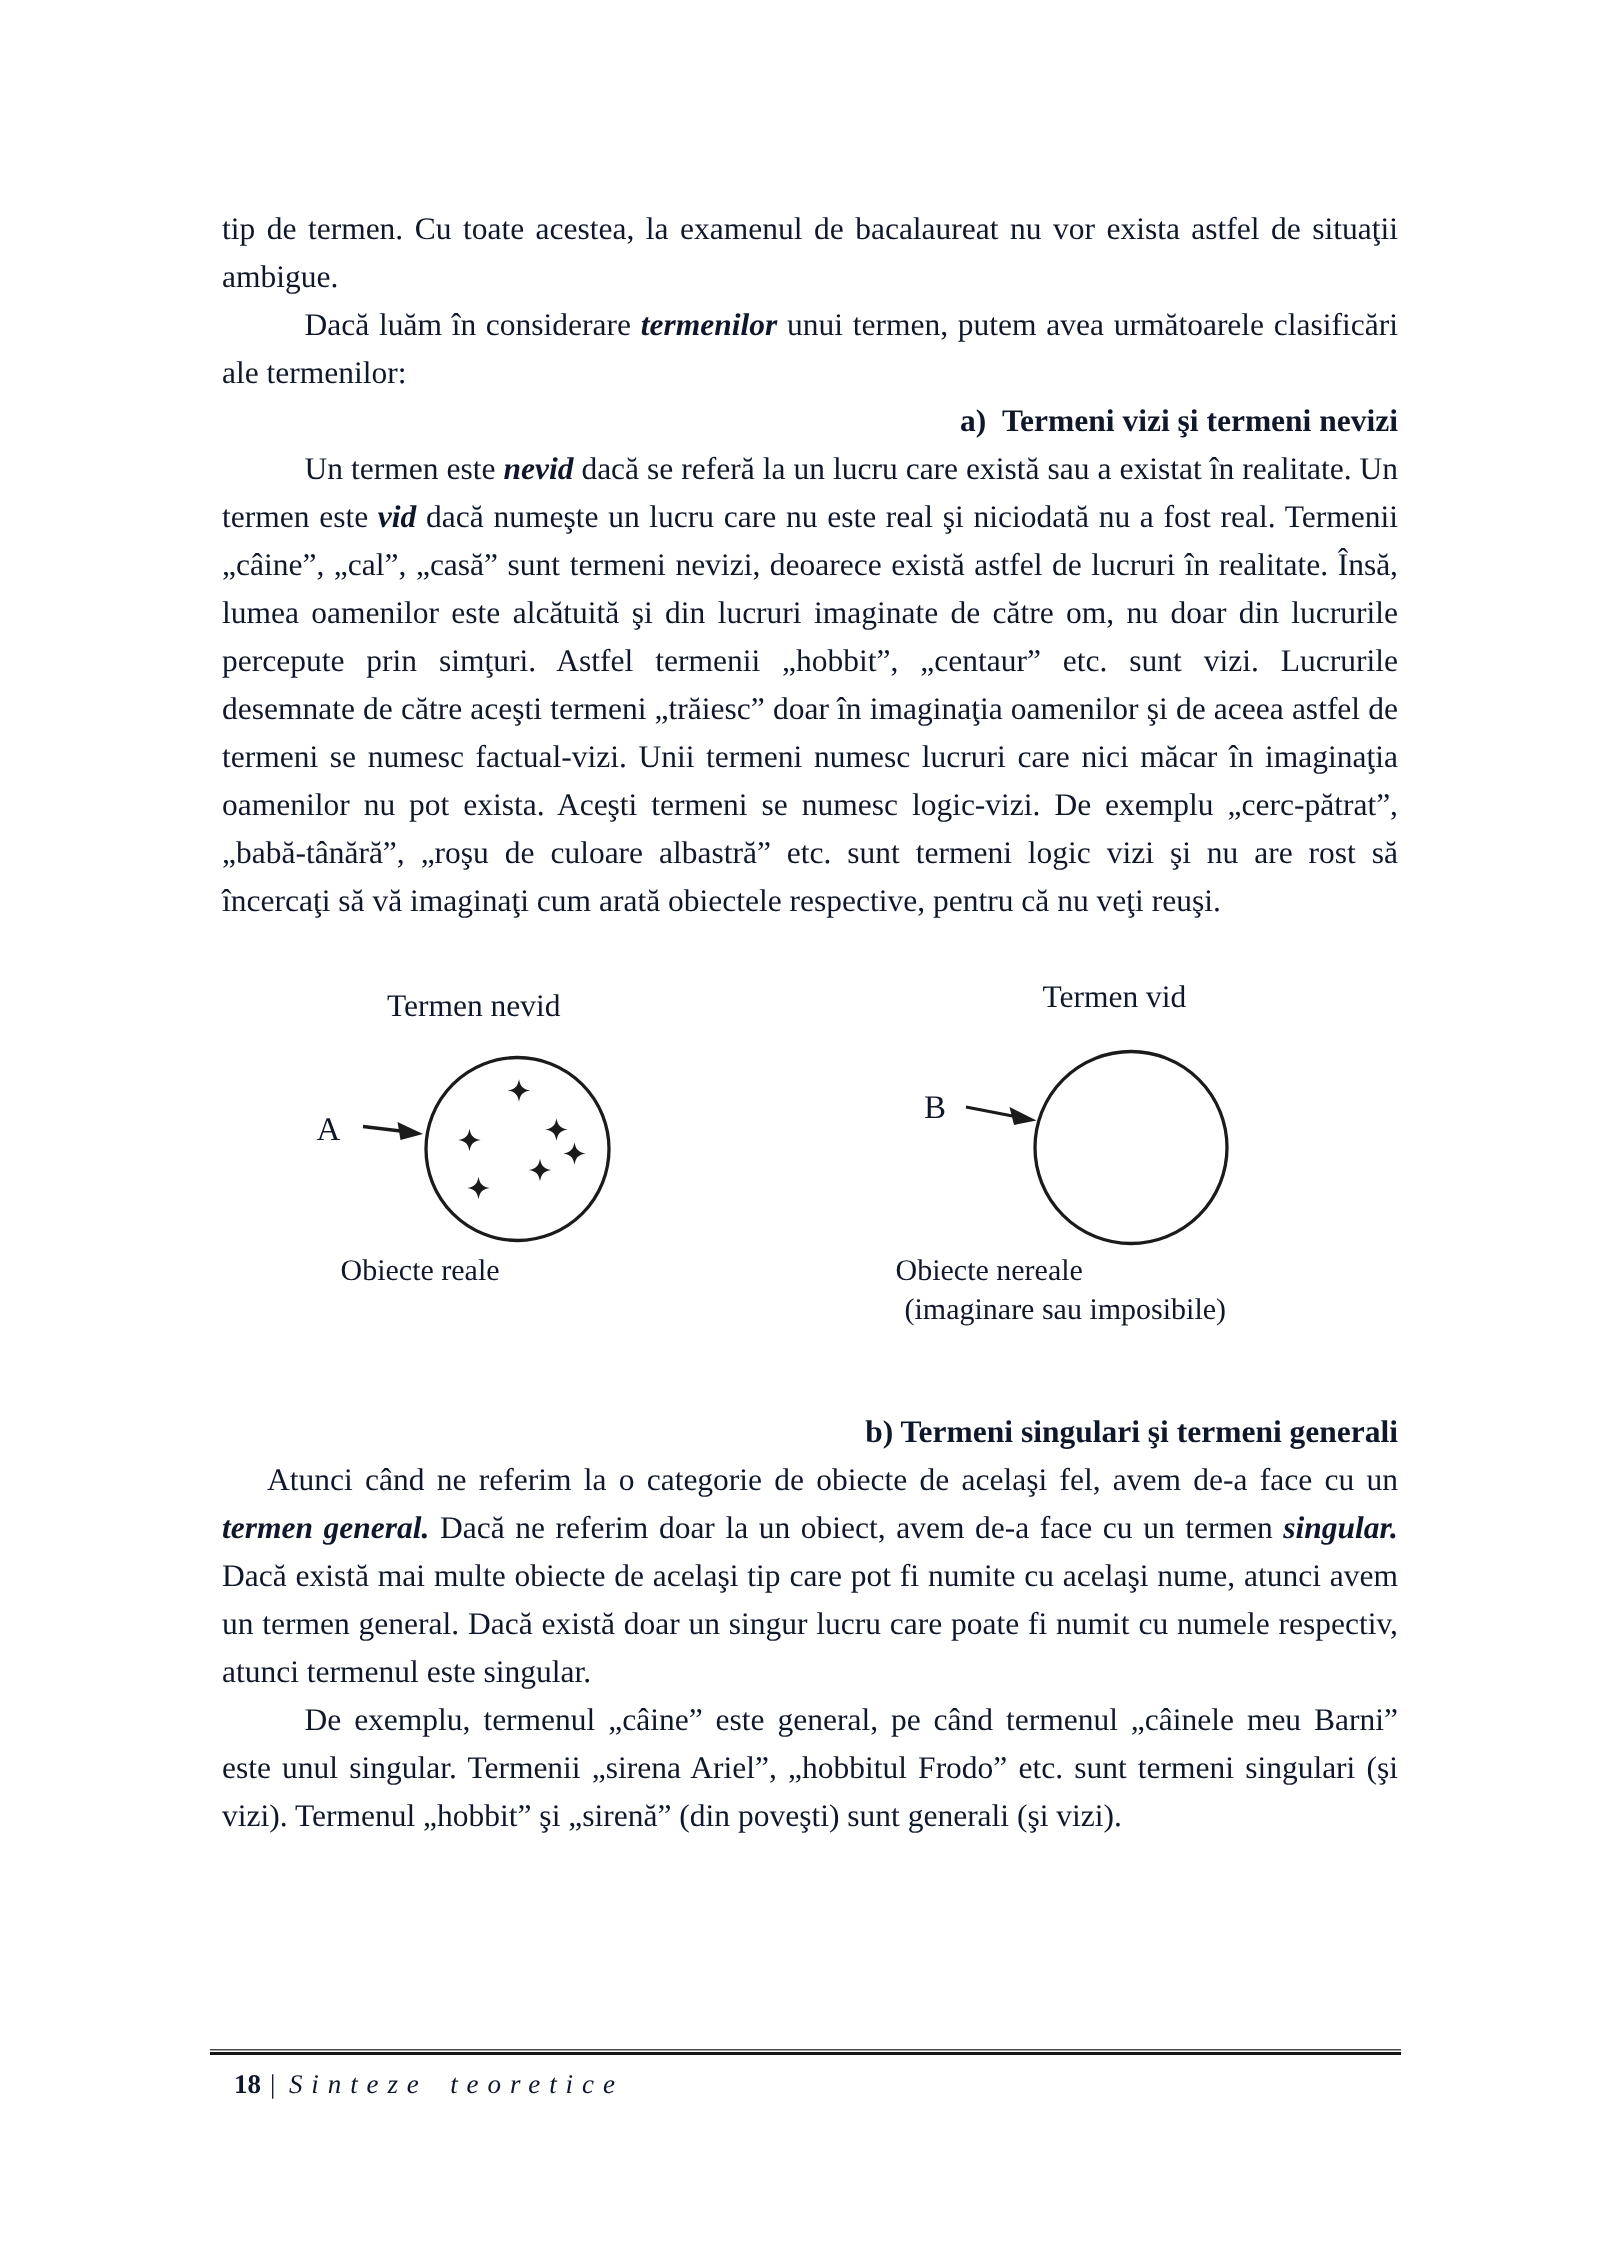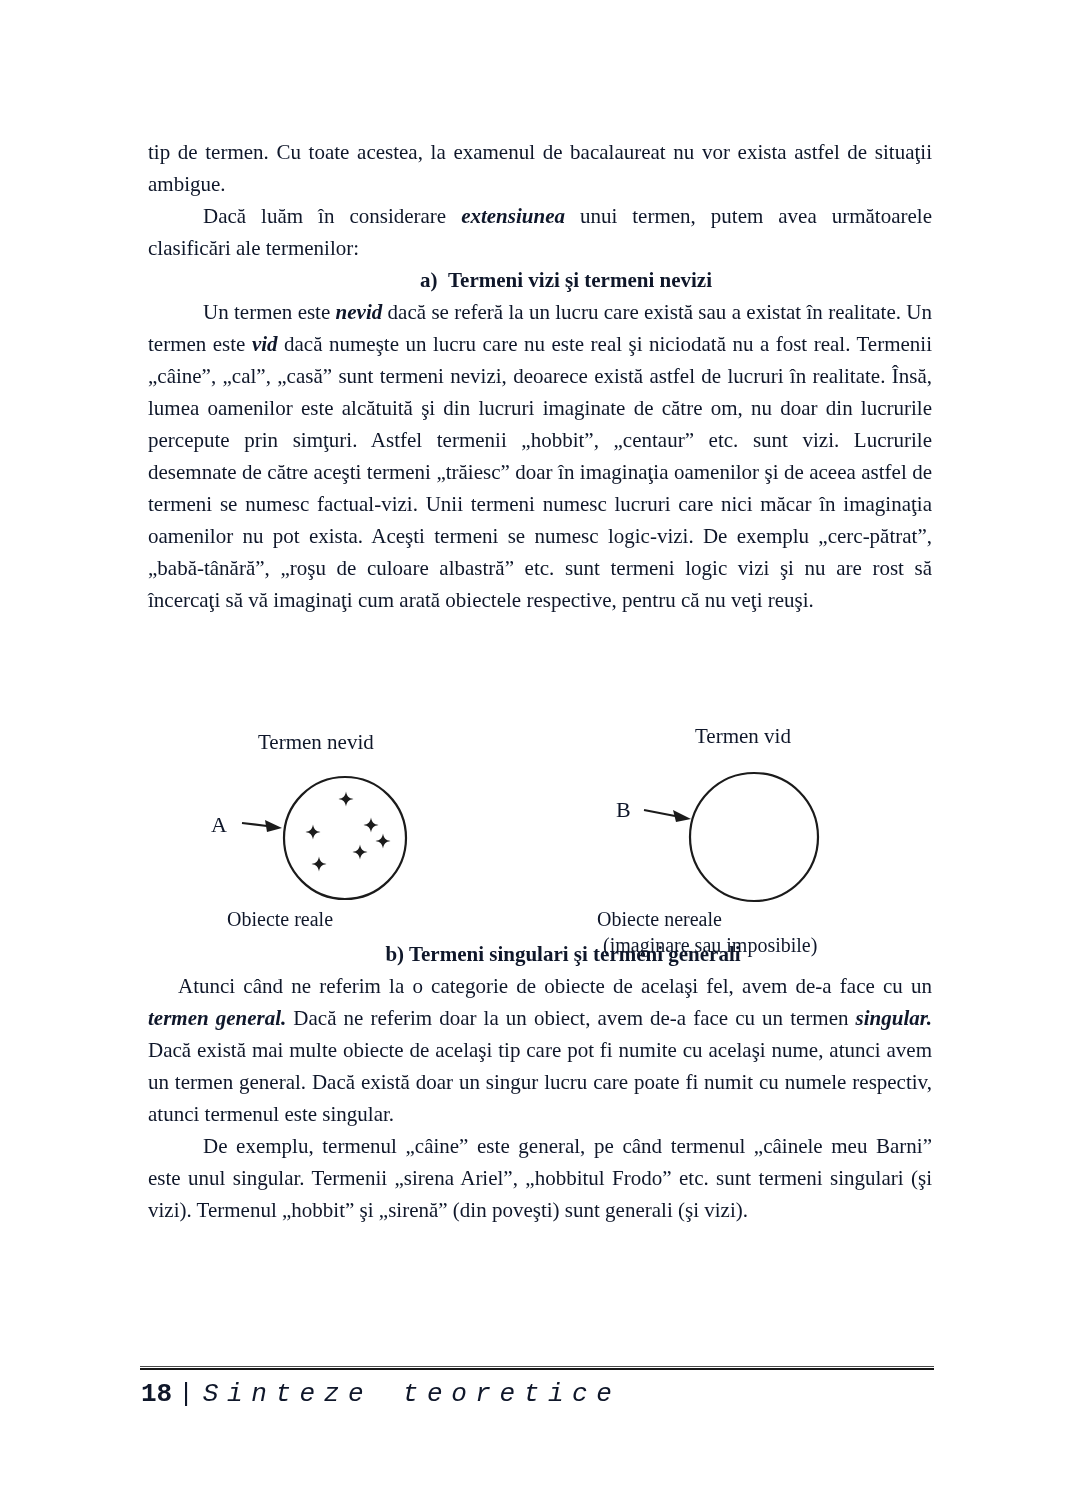--- a/index.html
+++ b/index.html
@@ -10,55 +10,55 @@
     color:#0f172a;
     font-family:"Liberation Serif","DejaVu Serif",serif;
     overflow:hidden;
   }
   .content{position:absolute;left:148px;width:784px;}
   .content.top-block{top:136px;}
   .content.bottom-block{top:938px;}
   p.body{margin:0;font-size:21px;line-height:32px;text-align:justify;}
   p.body.indent{text-indent:55px;}
   p.body.indent-sm{text-indent:30px;}
-  p.heading{margin:0;font-size:21px;line-height:32px;font-weight:bold;text-align:center;}
+  p.heading{margin:0;font-size:21px;line-height:32px;font-weight:bold;text-align:right;}
   p.heading.ha{margin-left:52px;}
   p.heading.hb{margin-left:46px;}
   .seg-bi{font-weight:bold;font-style:italic;}
-  .diagram{position:absolute;left:0;top:720px;width:1080px;height:235px;}
+  .diagram{position:absolute;left:0;top:648px;width:1080px;height:235px;}
   .diagram svg{position:absolute;left:0;top:0;}
   .dtitle{position:absolute;font-size:21px;white-space:nowrap;}
   .dtitle.left{left:258px;top:10px;}
   .dtitle.right{left:695px;top:4px;}
   .dletter{position:absolute;font-size:22px;}
   .dletter.a{left:211px;top:92px;}
   .dletter.b{left:616px;top:77px;}
   .dcaption{position:absolute;font-size:20px;white-space:nowrap;}
   .dcaption.real{left:227px;top:188px;text-align:center;}
   .dcaption.nereal1{left:597px;top:188px;text-align:right;}
   .dcaption.nereal2{left:603px;top:214px;}
   .footer-rule{
     position:absolute;left:140px;top:1366px;width:794px;height:1px;
     background:#ffffff;
     border-top:1px solid #4a4a4a;
     border-bottom:2px solid #161616;
   }
-  .footer-text{position:absolute;left:141px;top:1379px;font-size:26px;white-space:nowrap;font-family:Liberation Mono, monospace;}
+  .footer-text{position:absolute;left:156px;top:1379px;font-size:18px;white-space:nowrap;}
   .page-num{font-weight:bold;}
   .footer-sep{margin:0 9px 0 6px;}
   .section-title{font-style:italic;letter-spacing:0.33em;word-spacing:0.25em;}
 </style>
 </head>
 <body>
 
 <div class="page">
 
   <div class="content top-block">
     <p class="body"><span>tip de termen. Cu toate acestea, la examenul de bacalaureat nu vor exista astfel de situaţii ambigue.</span></p>
-    <p class="body indent"><span>Dacă luăm în considerare </span><span class="seg-bi">extensiunea</span><span> unui termen, putem avea următoarele clasificări ale termenilor:</span></p>
+    <p class="body indent"><span>Dacă luăm în considerare </span><span class="seg-bi">termenilor</span><span> unui termen, putem avea următoarele clasificări ale termenilor:</span></p>
     <p class="heading ha"><span>a)&nbsp;&nbsp;Termeni vizi şi termeni nevizi</span></p>
     <p class="body indent"><span>Un termen este </span><span class="seg-bi">nevid</span><span> dacă se referă la un lucru care există sau a existat în realitate. Un termen este </span><span class="seg-bi">vid</span><span> dacă numeşte un lucru care nu este real şi niciodată nu a fost real. Termenii „câine”, „cal”, „casă” sunt termeni nevizi, deoarece există astfel de lucruri în realitate. Însă, lumea oamenilor este alcătuită şi din lucruri imaginate de către om, nu doar din lucrurile percepute prin simţuri. Astfel termenii „hobbit”, „centaur” etc. sunt vizi. Lucrurile desemnate de către aceşti termeni „trăiesc” doar în imaginaţia oamenilor şi de aceea astfel de termeni se numesc factual-vizi. Unii termeni numesc lucruri care nici măcar în imaginaţia oamenilor nu pot exista. Aceşti termeni se numesc logic-vizi. De exemplu „cerc-pătrat”, „babă-tânără”, „roşu de culoare albastră” etc. sunt termeni logic vizi şi nu are rost să încercaţi să vă imaginaţi cum arată obiectele respective, pentru că nu veţi reuşi.</span></p>
   </div>
 
   <div class="diagram">
     <svg width="1080" height="235" viewBox="0 0 1080 235">
       <g fill="none" stroke="#1b1b1b" stroke-width="2.2">
         <circle cx="345" cy="118" r="61"></circle>
         <circle cx="754" cy="117" r="64"></circle>
         <line x1="242" y1="103" x2="267" y2="106"></line>

